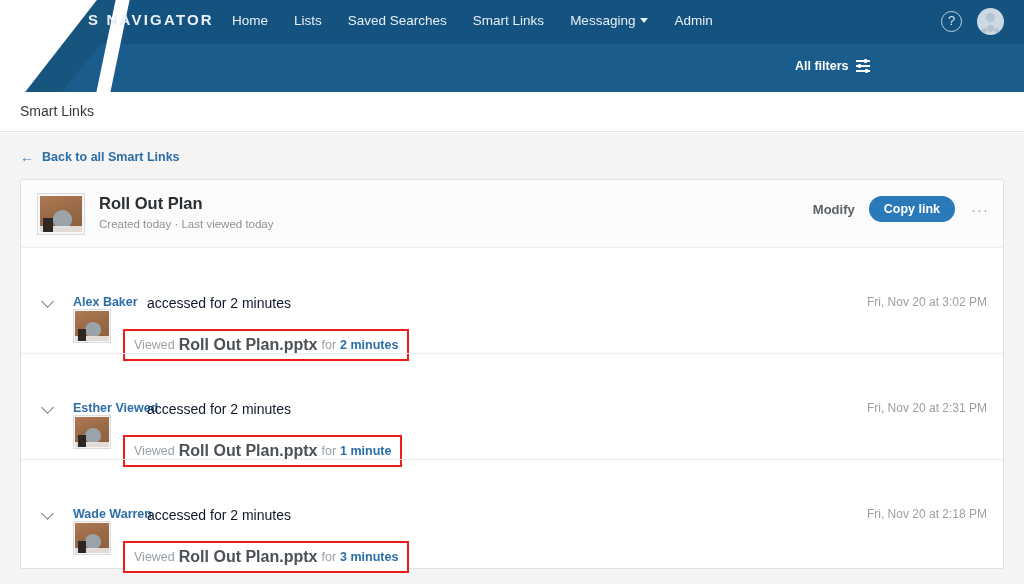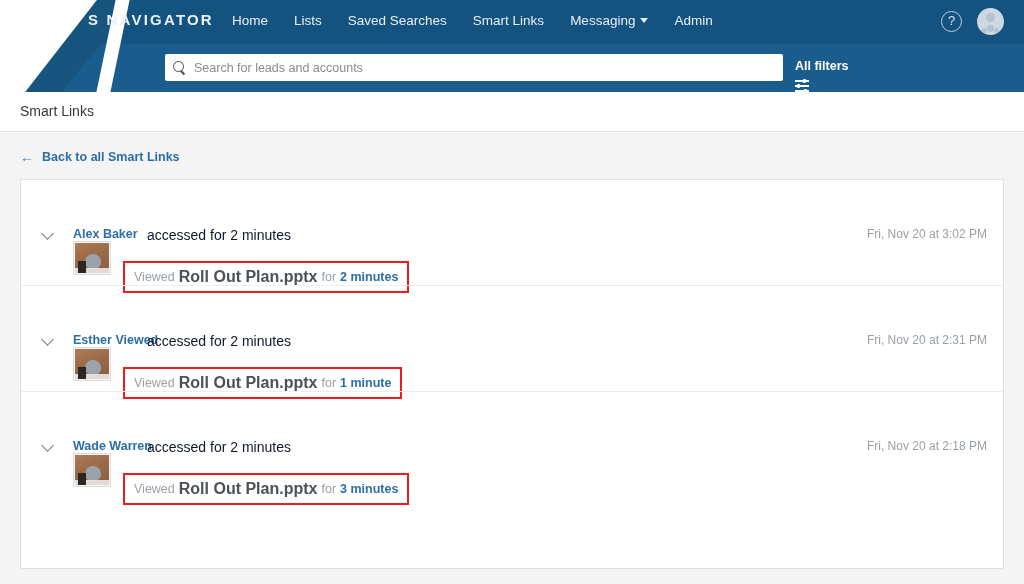--- a/index.html
+++ b/index.html
@@ -93,21 +93,21 @@
     content: ""; position: absolute; left: 0; top: 0; width: 9px; height: 9px;
     border: 1.7px solid #4a4a4a; border-radius: 50%;
   }
   .search-icon::after {
     content: ""; position: absolute; left: 8px; top: 9px; width: 5px; height: 1.7px;
     background: #4a4a4a; transform: rotate(45deg); transform-origin: left center;
   }
   .search-ph { font-size: 12.5px; color: #8b8b8b; }
   .allfilters {
     position: absolute; left: 795px; top: 59px; z-index: 6;
-    display: flex; gap: 7px; cursor: pointer; flex-direction: column;
+    display: flex; align-items: center; gap: 7px; cursor: pointer;
   }
   .allfilters-label { font-size: 12.5px; color: #ffffff; font-weight: 600; }
   .filter-icon { width: 14px; height: 12px; position: relative; }
   .filter-icon span {
     position: absolute; left: 0; width: 14px; height: 1.8px; background: #ffffff;
   }
   .filter-icon span:nth-child(1) { top: 0; }
   .filter-icon span:nth-child(2) { top: 5px; }
   .filter-icon span:nth-child(3) { top: 10px; }
   .filter-icon i {
@@ -278,24 +278,20 @@
         <span class="caret-down"></span>
       </div>
       <div class="nav-item">
         <span>Admin</span>
       </div>
     </div>
 
     <div class="help-icon">?</div>
     <div class="avatar-top"></div>
 
-    <div class="searchbox">
-      <span class="search-icon"></span>
-      <span class="search-ph">Search for leads and accounts</span>
-    </div>
 
     <div class="allfilters">
       <span class="allfilters-label">All filters</span>
       <span class="filter-icon">
         <span></span>
           <span></span>
           <span></span>
         <i></i>
           <i></i>
           <i></i>
@@ -309,20 +305,34 @@
 
   <div class="content">
 
     <div class="back-link">
       <span class="back-arrow">←</span>
       <span class="back-label">Back to all Smart Links</span>
     </div>
 
     <div class="card">
 
+      <div class="card-head">
+        <div class="thumb">
+          <div class="thumb-inner">
+              <div class="thumb-strip"></div>
+            </div>
+        </div>
+        <div class="card-title">Roll Out Plan</div>
+        <div class="card-sub">Created today  ·  Last viewed today</div>
+        <div class="card-actions">
+          <span class="modify-link">Modify</span>
+          <button class="copy-btn">Copy link</button>
+          <span class="more-btn">···</span>
+        </div>
+      </div>
 
       <div class="activity">
 
         <div class="act-row divider">
           <div class="act-head">
             <span class="chevron"></span>
             <span class="act-name">Alex Baker</span>
             <span class="act-meta">accessed for 2 minutes</span>
             <span class="act-time">Fri, Nov 20 at 3:02 PM</span>
           </div>

